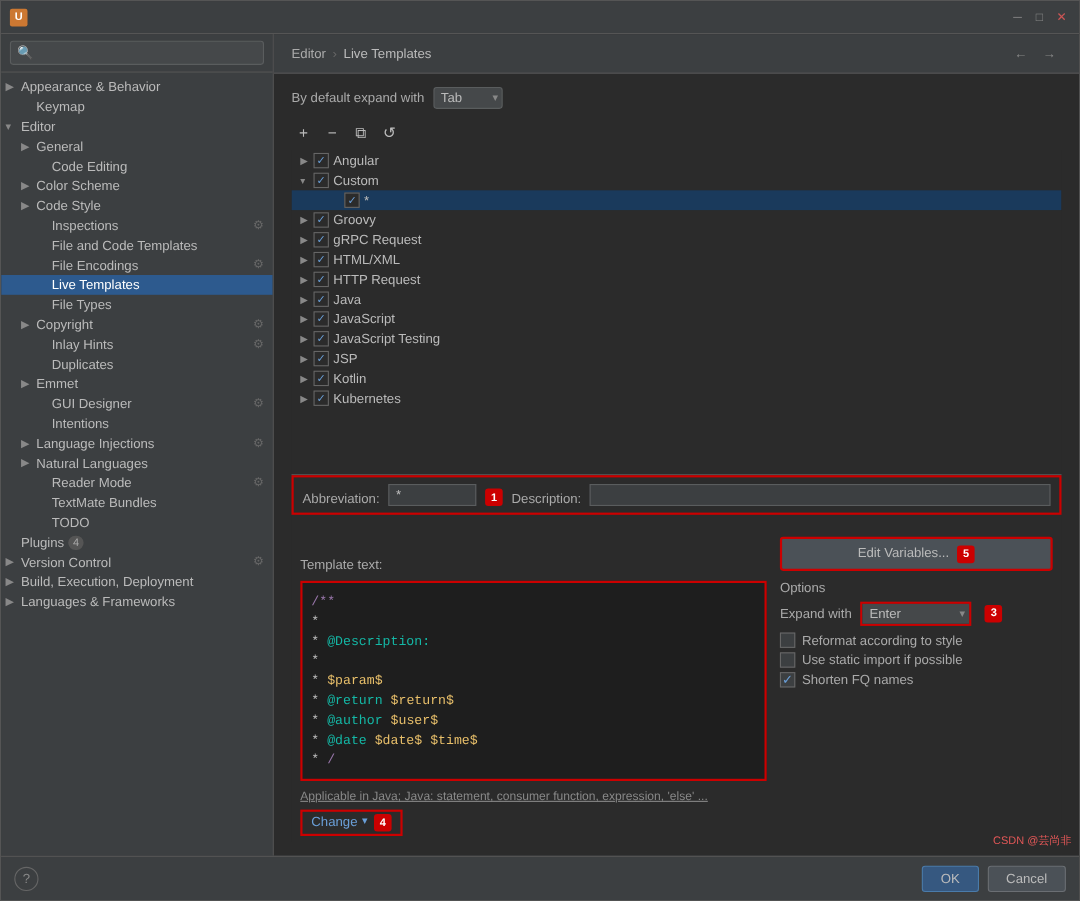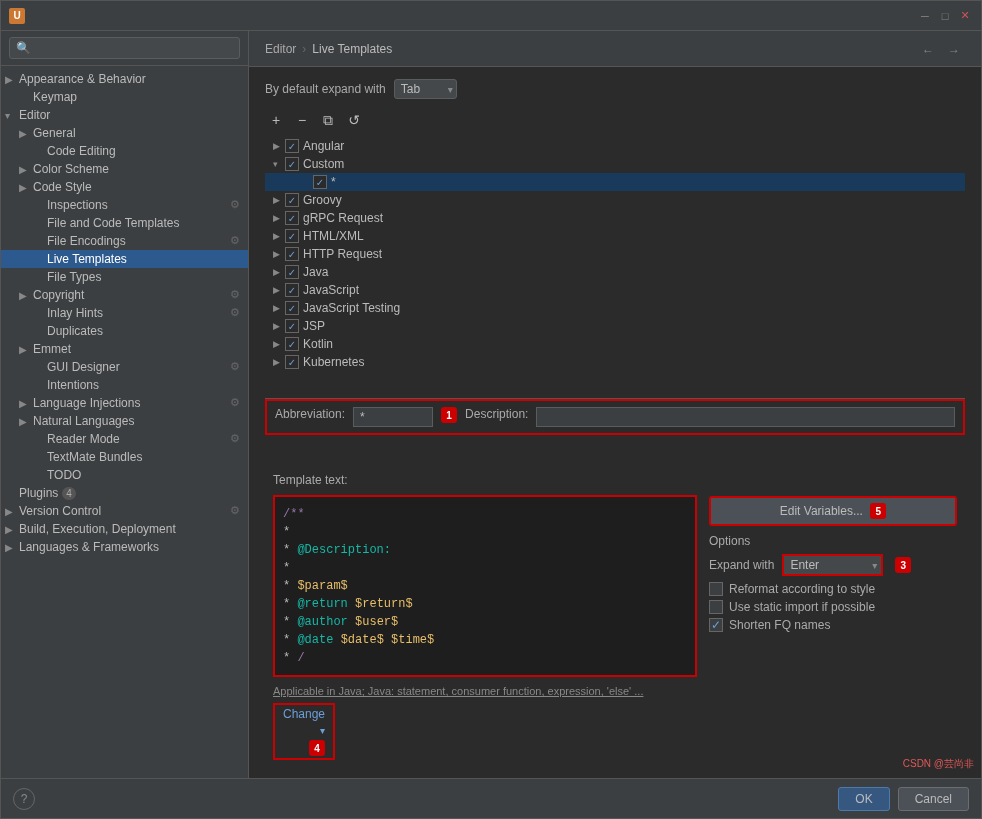--- a/index.html
+++ b/index.html
@@ -286,21 +286,21 @@
     
     .bottom-panel {
       flex-shrink: 0;
       background: #2b2b2b;
       border-top: 1px solid #555;
       display: flex;
       flex-direction: column;
     }
     .abbrev-row {
       display: flex;
-      align-items: flex-start;
+      align-items: flex-end;
       padding: 6px 8px;
       gap: 8px;
       border: 2px solid #cc0000;
     }
     .abbrev-label { color: #aaa; font-size: 12px; white-space: nowrap; }
     .abbrev-input {
       width: 80px;
       background: #3c3f41;
       border: 1px solid #5a5d5e;
       color: #bbbbbb;
@@ -364,21 +364,20 @@
     .code-sym { color: #9876aa; }
     .code-anno { color: #14b8a6; }
     .code-param { color: #e8bf6a; }
 
     .options-section {
       width: 260px;
       flex-shrink: 0;
       padding-left: 12px;
       display: flex;
       flex-direction: column;
-      justify-content: center;
     }
     .edit-vars-btn {
       background: #4b5157;
       border: 1px solid #6a6e73;
       color: #bbbbbb;
       padding: 5px 12px;
       font-size: 12px;
       cursor: pointer;
       margin-bottom: 8px;
       border-radius: 3px;
@@ -465,24 +464,23 @@
       font-size: 11px;
       color: #888;
       text-decoration: underline;
     }
     .change-link {
       color: #6a9fd8;
       cursor: pointer;
       padding: 2px 8px;
       font-size: 12px;
       display: inline-flex;
-      align-items: flex-end;
+      align-items: flex-start;
       gap: 4px;
       border: 2px solid #cc0000;
-      flex-direction: column;
     }
 
     
     .footer {
       height: 40px;
       background: #3c3f41;
       border-top: 1px solid #555;
       display: flex;
       align-items: center;
       justify-content: flex-end;

